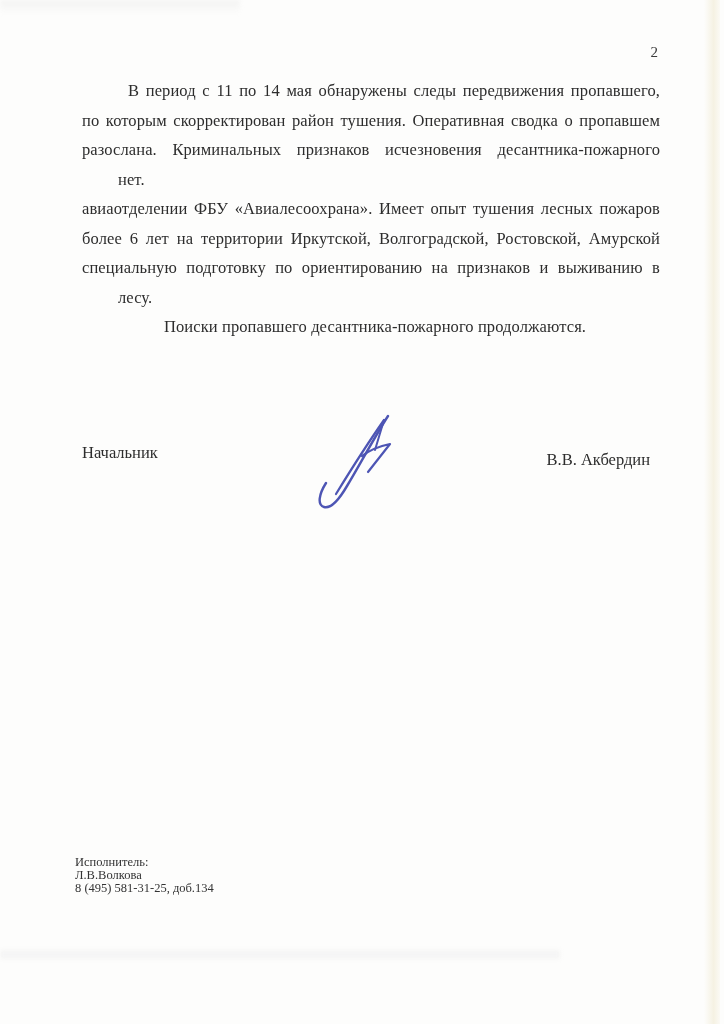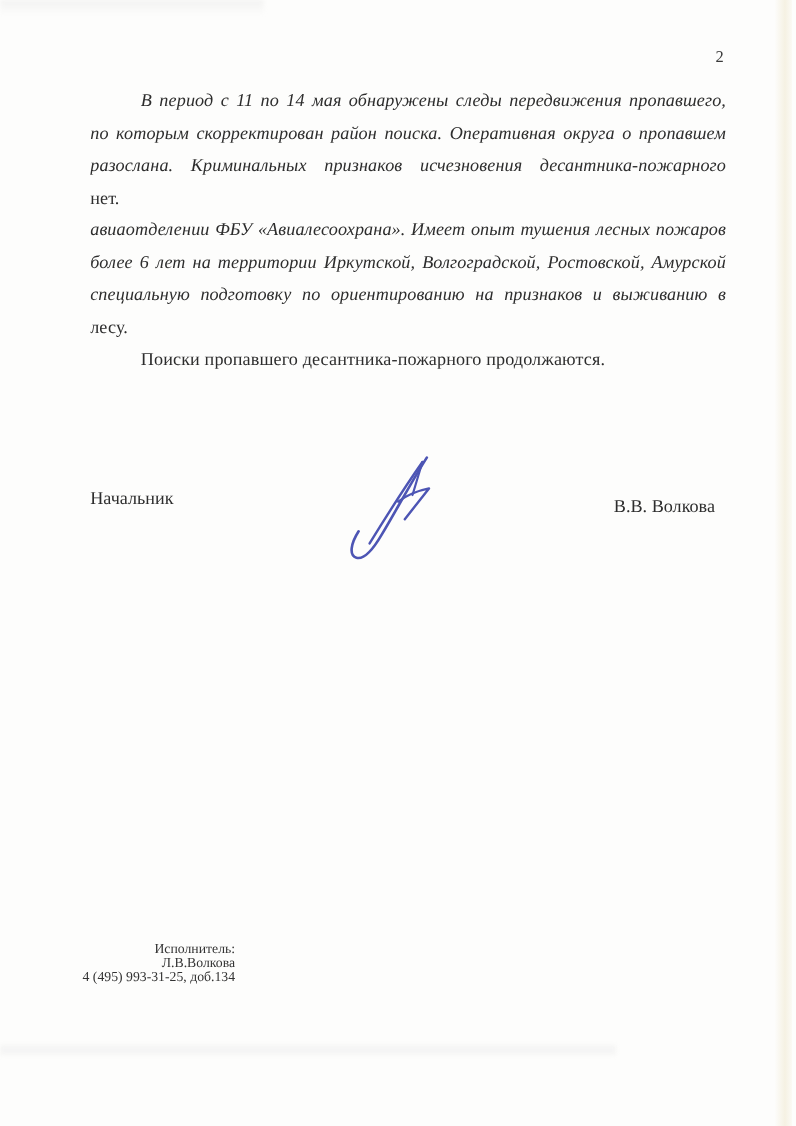--- a/index.html
+++ b/index.html
@@ -57,24 +57,25 @@
   }
   .paragraph { margin: 0; }
   .line {
     height: 29.5px;
     line-height: 29.5px;
     text-align: justify;
     text-align-last: justify;
     overflow: hidden;
     white-space: nowrap;
   }
-  .line.justified { white-space: normal; font-style: italic; }
+  .line.justified { white-space: normal; }
   .line.last {
     text-align-last: left;
     white-space: nowrap;
+    margin-left: 36px;
   }
   .line.indent { text-indent: 46px; }
   .sig-row {
     position: absolute;
     left: 82px;
     right: 64px;
     top: 441px;
     height: 110px;
     text-align: right;
   }
@@ -95,38 +96,37 @@
     width: 118px;
     height: 108px;
   }
   .footer {
     position: absolute;
     left: 75px;
     top: 856px;
     font-size: 12.5px;
     line-height: 13.2px;
     color: #333333;
-    text-align: right;
   }
 </style>
 </head>
 <body>
 
 <div class="page">
 
   <div class="scan-noise-top"></div>
   <div class="scan-noise-band"></div>
   <div class="edge-tint"></div>
 
   <div class="page-number">2</div>
 
   <div class="doc-body">
       <div class="paragraph">
         <div class="line indent justified">В период с 11 по 14 мая обнаружены следы передвижения пропавшего,</div>
-        <div class="line justified">по которым скорректирован район поиска. Оперативная округа о пропавшем</div>
+        <div class="line justified">по которым скорректирован район тушения. Оперативная сводка о пропавшем</div>
         <div class="line justified">разослана. Криминальных признаков исчезновения десантника-пожарного</div>
         <div class="line last">нет.</div>
       </div>
       <div class="paragraph">
         <div class="line justified">авиаотделении ФБУ «Авиалесоохрана». Имеет опыт тушения лесных пожаров</div>
         <div class="line justified">более 6 лет на территории Иркутской, Волгоградской, Ростовской, Амурской</div>
         <div class="line justified">специальную подготовку по ориентированию на признаков и выживанию в</div>
         <div class="line last">лесу.</div>
       </div>
       <div class="paragraph">
@@ -137,22 +137,22 @@
   <div class="sig-row">
     <span class="sig-position">Начальник</span>
 
     <svg class="signature-svg" viewBox="0 0 118 108" fill="none" stroke="#4d55b4" stroke-linecap="round" stroke-linejoin="round">
       <path d="M88,8 C74,30 58,60 47,78 C40,90 31,101 24,99 C17,97 19,86 26,75" stroke-width="2.4"></path>
       <path d="M36,86 C52,60 70,32 84,12" stroke-width="2.2"></path>
       <path d="M62,48 C70,42 80,38 90,36 L68,64" stroke-width="2.2"></path>
       <path d="M84,12 L75,42" stroke-width="2.0"></path>
     </svg>
 
-    <span class="sig-name">В.В. Волкова</span>
+    <span class="sig-name">В.В. Акбердин</span>
   </div>
 
   <div class="footer">
       <div>Исполнитель:</div>
       <div>Л.В.Волкова</div>
-      <div>4 (495) 993-31-25, доб.134</div>
+      <div>8 (495) 581-31-25, доб.134</div>
     </div>
 
 </div>
 
 </body></html>

